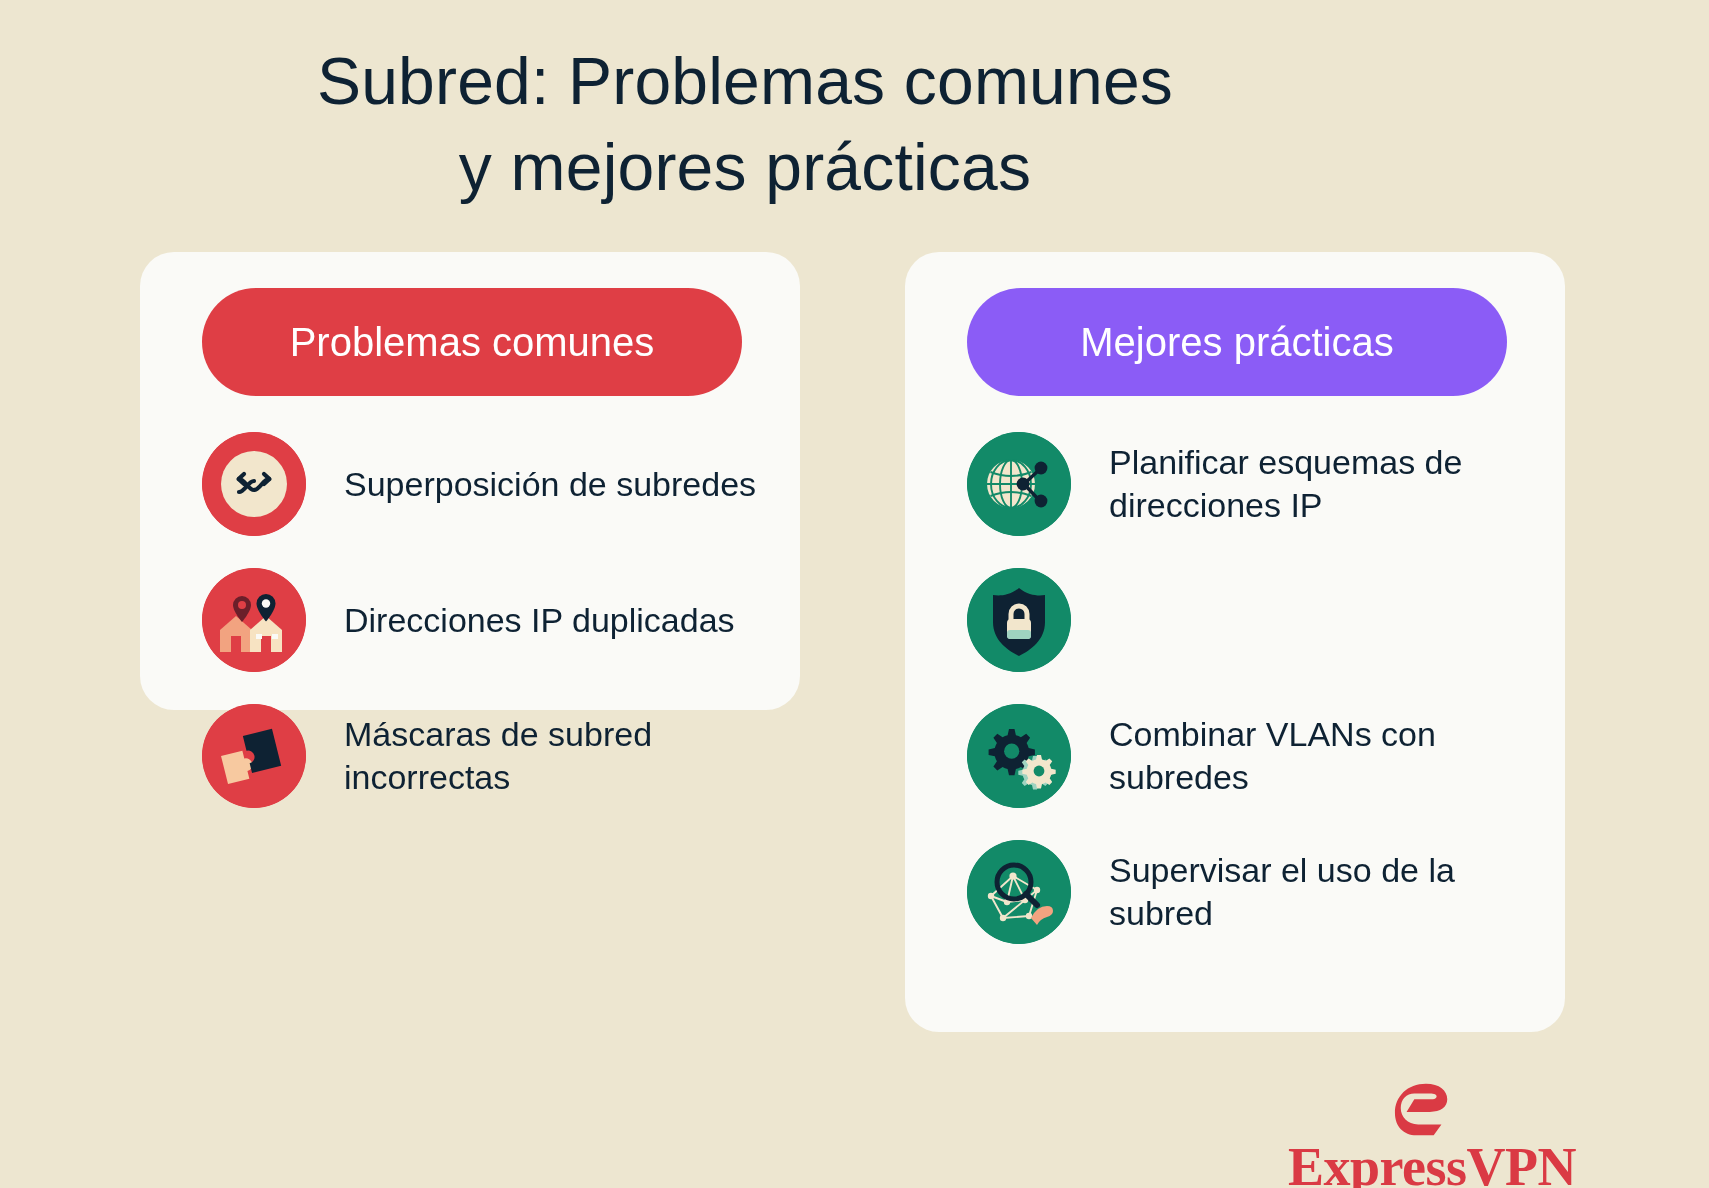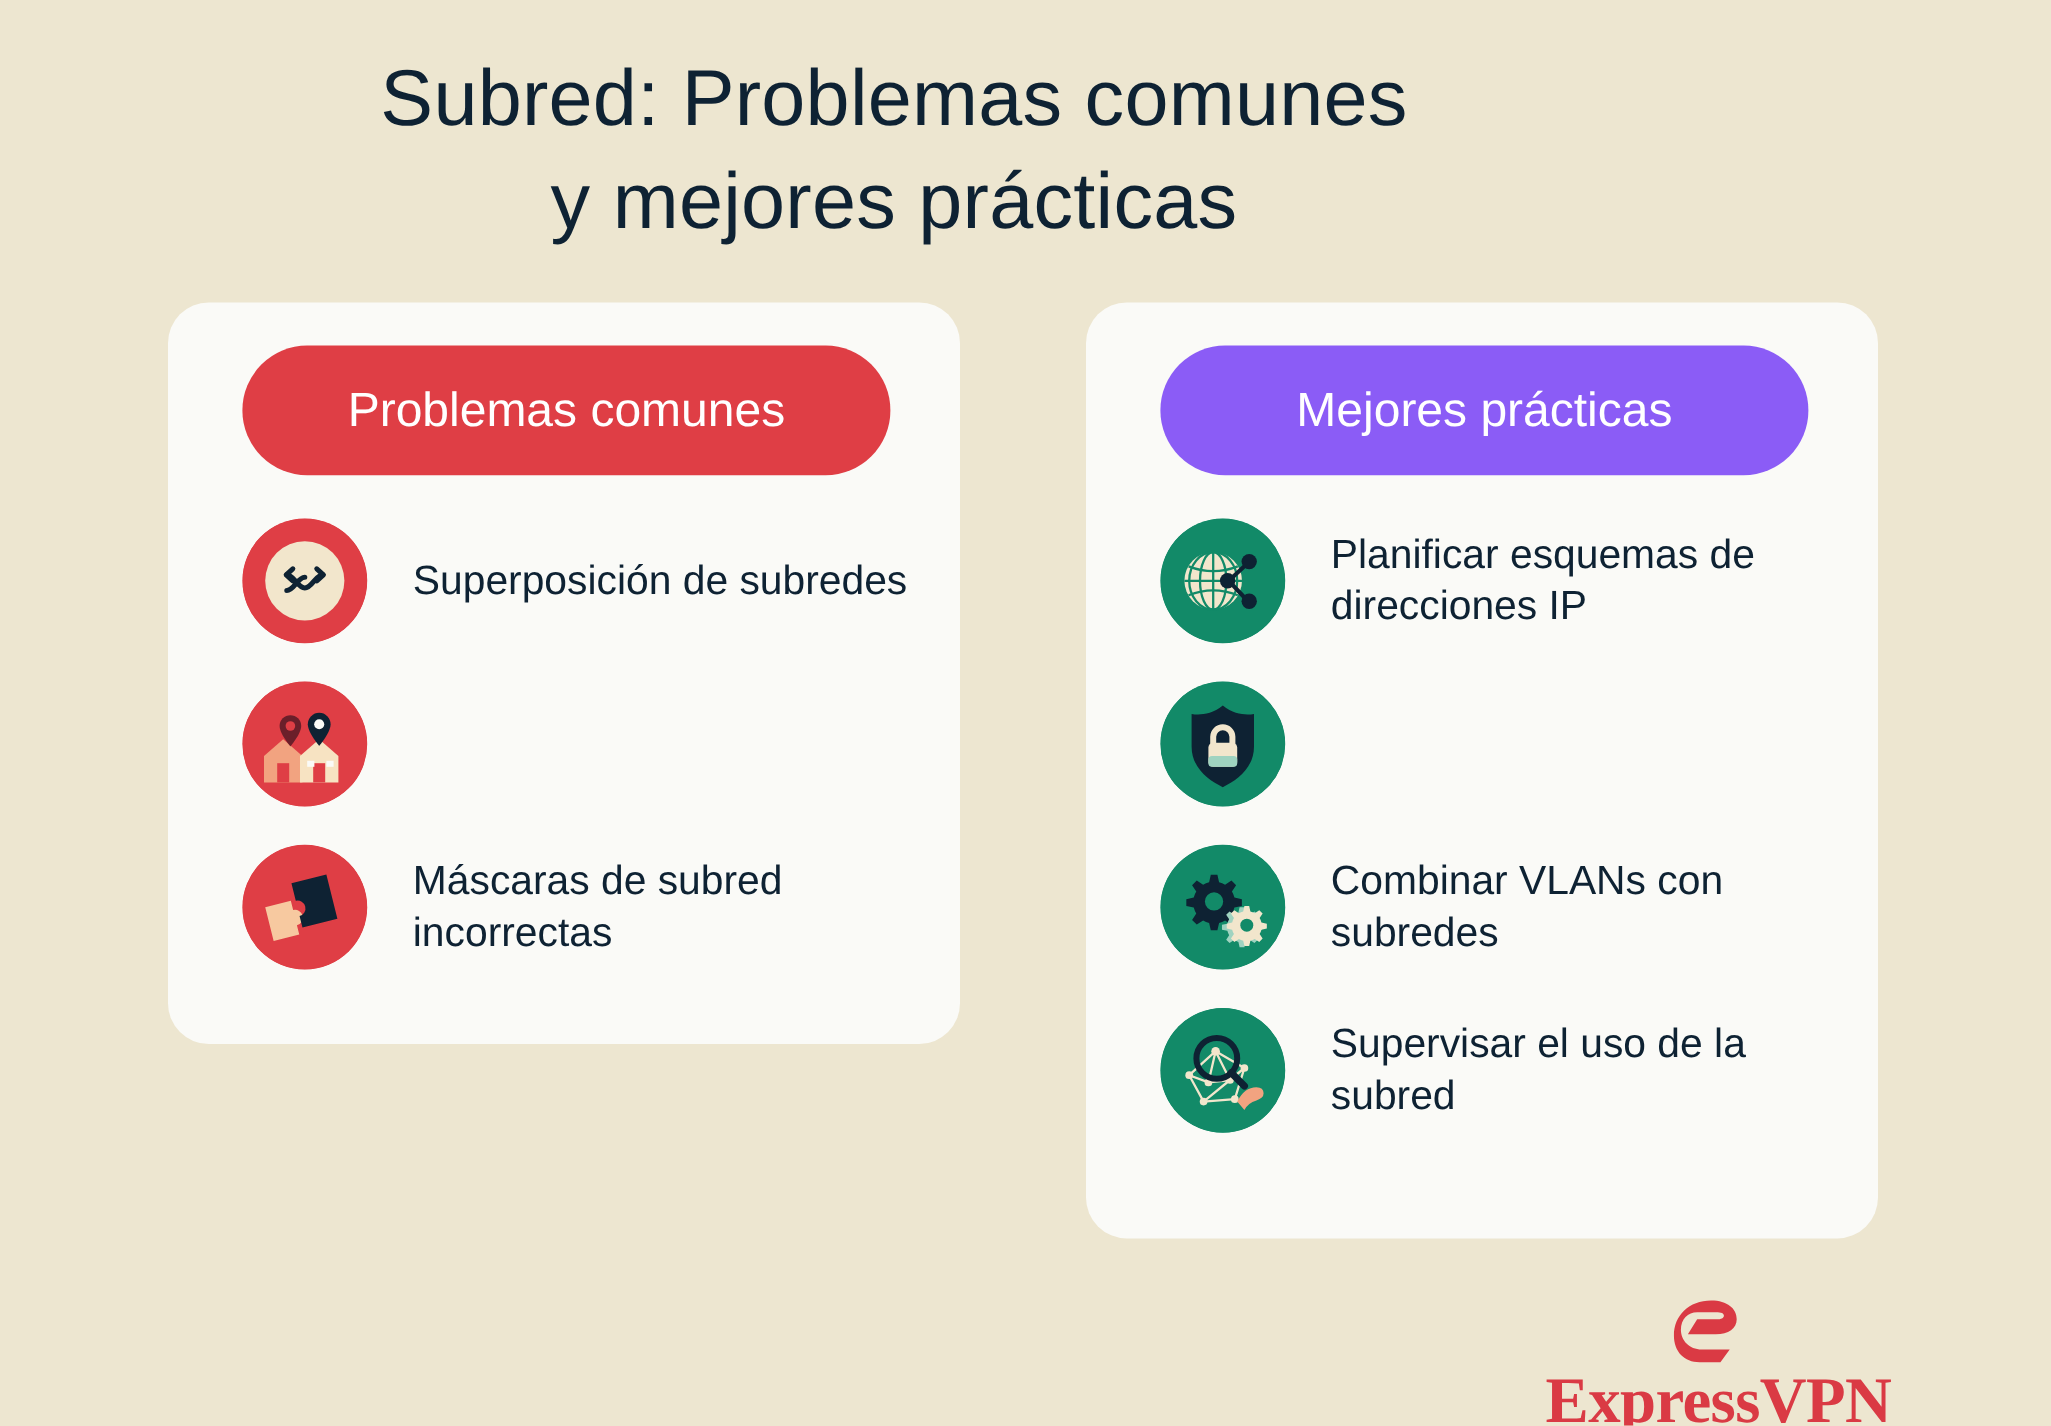--- a/index.html
+++ b/index.html
@@ -31,21 +31,21 @@
     line-height: 86px;
     letter-spacing: 0.2px;
   }
 
   
   .card {
     position: absolute;
     background: #FAFAF7;
     border-radius: 34px;
   }
-  #card-left  { left: 140px; top: 252px; width: 660px; height: 618px; }
+  #card-left  { left: 140px; top: 252px; width: 660px; height: 458px; }
   #card-right { left: 905px; top: 252px; width: 660px; height: 780px; }
 
   .pill {
     position: absolute;
     top: 36px;
     left: 62px;
     height: 108px;
     border-radius: 60px;
     display: flex;
     align-items: center;
@@ -154,20 +154,21 @@
           <rect x="59" y="68" width="10" height="16" fill="#DF3E45"></rect>
           <rect x="54" y="66" width="6" height="5" fill="#FAFAF7"></rect>
           <rect x="70" y="66" width="6" height="5" fill="#FAFAF7"></rect>
 
           <path d="M40 28 a9 9 0 0 1 9 9 c0 6.5 -9 17 -9 17 s-9 -10.5 -9 -17 a9 9 0 0 1 9 -9 z" fill="#6B1F2A"></path>
           <circle cx="40" cy="37" r="4" fill="#DF3E45"></circle>
           <path d="M64 26 a9.5 9.5 0 0 1 9.5 9.5 c0 7 -9.5 18 -9.5 18 s-9.5 -11 -9.5 -18 a9.5 9.5 0 0 1 9.5 -9.5 z" fill="#0E2233"></path>
           <circle cx="64" cy="35.5" r="4.2" fill="#FAFAF7"></circle>
         </svg>
       </div>
+      <div class="item-label">Direcciones IP duplicadas</div>
     </div>
 
     <div class="item">
       <div class="badge red">
         <svg viewBox="0 0 104 104">
           <circle cx="52" cy="52" r="52" fill="#DF3E45"></circle>
           <g transform="rotate(-14 52 52)">
             <path d="M20 44 h22 v8 a6.5 6.5 0 0 1 0 13 v8 h-22 z" fill="#F7C9A0"></path>
             <path d="M46 30 h30 v38 h-30 v-10 a6.5 6.5 0 0 0 0 -13 z" fill="#0E2233"></path>
           </g>

